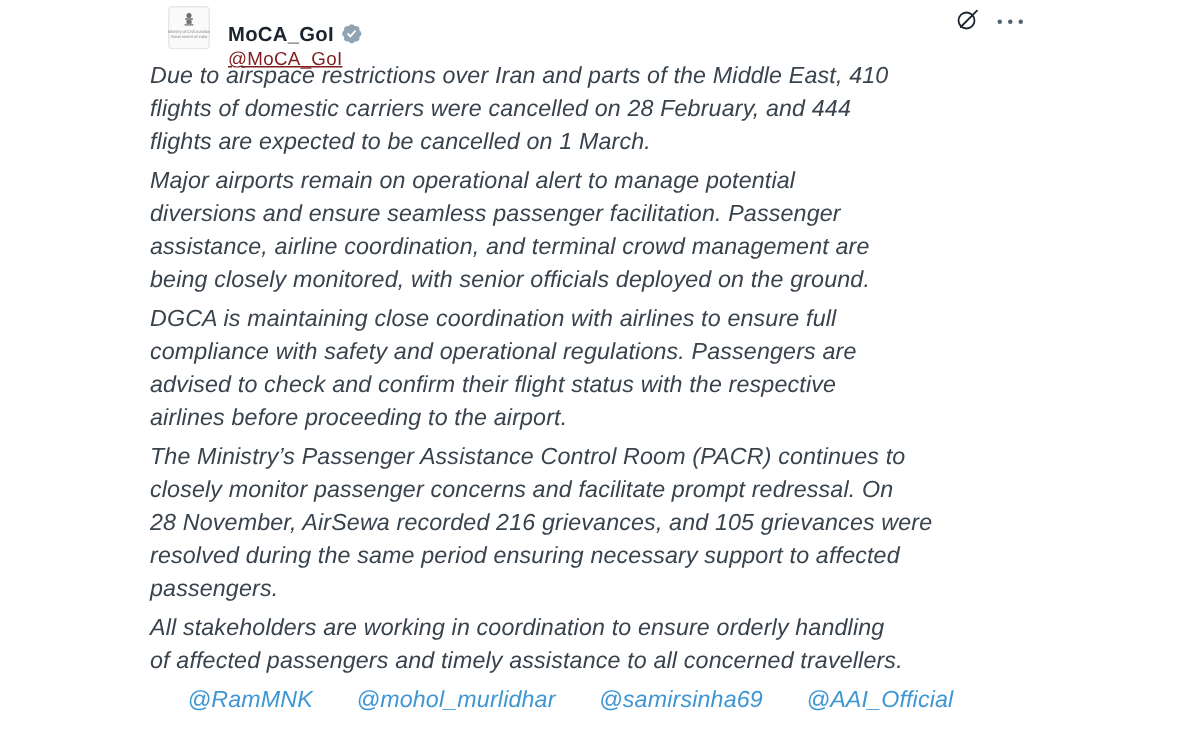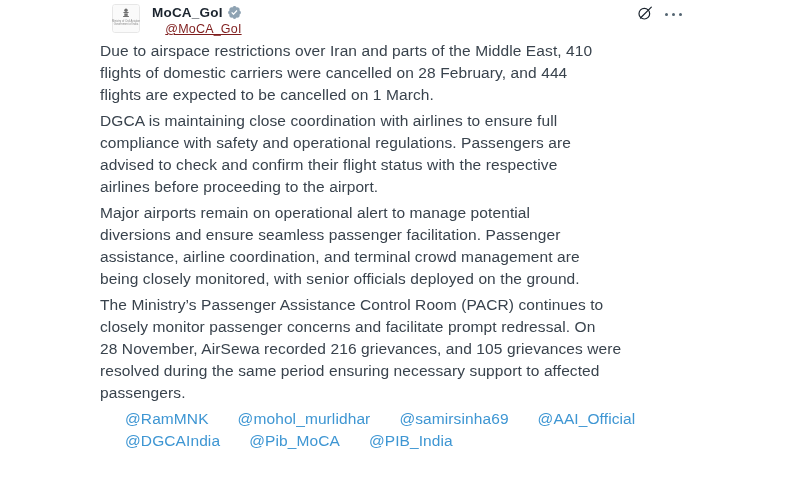--- a/index.html
+++ b/index.html
@@ -21,22 +21,21 @@
     left: 112px;
     top: 4px;
     width: 28px;
     height: 29px;
     border-radius: 3px;
     overflow: hidden;
   }
   .name-block {
     position: absolute;
     left: 152px;
-    top: 5px;
-    text-align: right;
+    top: 15px;
   }
   .name-row {
     display: flex;
     align-items: center;
     gap: 4px;
   }
   .display-name {
     font-size: 13.5px;
     font-weight: bold;
     color: #1b242e;
@@ -80,20 +79,21 @@
     border-radius: 50%;
     background: var(--muted, #536471);
     display: block;
   }
   
   .tweet-body {
     position: absolute;
     left: 100px;
     top: 40px;
     width: 600px;
+    font-style: italic;
   }
   .tweet-body p {
     margin: 0 0 4px 0;
     font-size: 15.5px;
     line-height: 22px;
     color: var(--text-color, #39434d);
     white-space: pre-line;
     letter-spacing: 0.1px;
   }
   .mentions-block {
@@ -150,32 +150,33 @@
       <i></i>
         <i></i>
         <i></i>
     </div>
   </div>
 
   <div class="tweet-body">
     <p>Due to airspace restrictions over Iran and parts of the Middle East, 410
 flights of domestic carriers were cancelled on 28 February, and 444
 flights are expected to be cancelled on 1 March.</p>
+    <p>Major airports remain on operational alert to manage potential
+diversions and ensure seamless passenger facilitation. Passenger
+assistance, airline coordination, and terminal crowd management are
+being closely monitored, with senior officials deployed on the ground.</p>
     <p>DGCA is maintaining close coordination with airlines to ensure full
 compliance with safety and operational regulations. Passengers are
 advised to check and confirm their flight status with the respective
 airlines before proceeding to the airport.</p>
-    <p>Major airports remain on operational alert to manage potential
-diversions and ensure seamless passenger facilitation. Passenger
-assistance, airline coordination, and terminal crowd management are
-being closely monitored, with senior officials deployed on the ground.</p>
     <p>The Ministry’s Passenger Assistance Control Room (PACR) continues to
 closely monitor passenger concerns and facilitate prompt redressal. On
 28 November, AirSewa recorded 216 grievances, and 105 grievances were
 resolved during the same period ensuring necessary support to affected
 passengers.</p>
+    <p>All stakeholders are working in coordination to ensure orderly handling
+of affected passengers and timely assistance to all concerned travellers.</p>
     <div class="mentions-block">
         <div class="mention-line"><span class="mention">@RamMNK</span><span class="mention">@mohol_murlidhar</span><span class="mention">@samirsinha69</span><span class="mention">@AAI_Official</span></div>
-        <div class="mention-line"><span class="mention">@DGCAIndia</span><span class="mention">@Pib_MoCA</span><span class="mention">@PIB_India</span></div>
       </div>
   </div>
 
 </div>
 
 </body></html>

